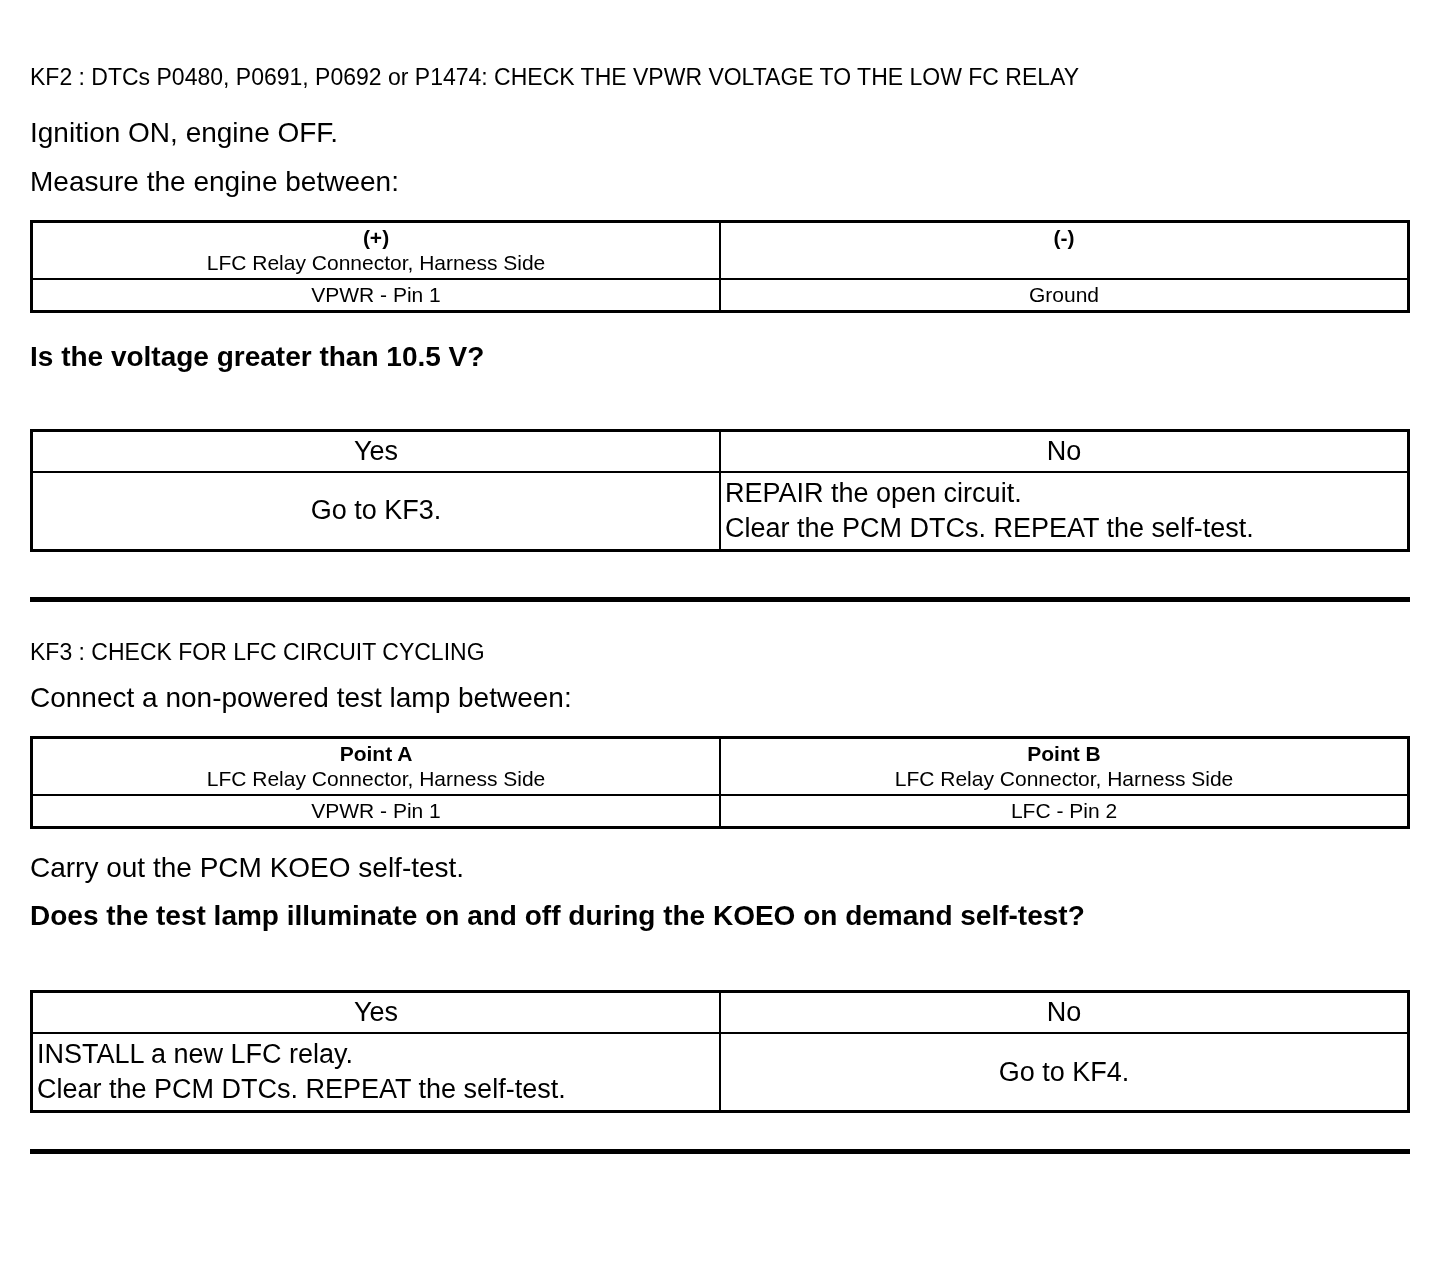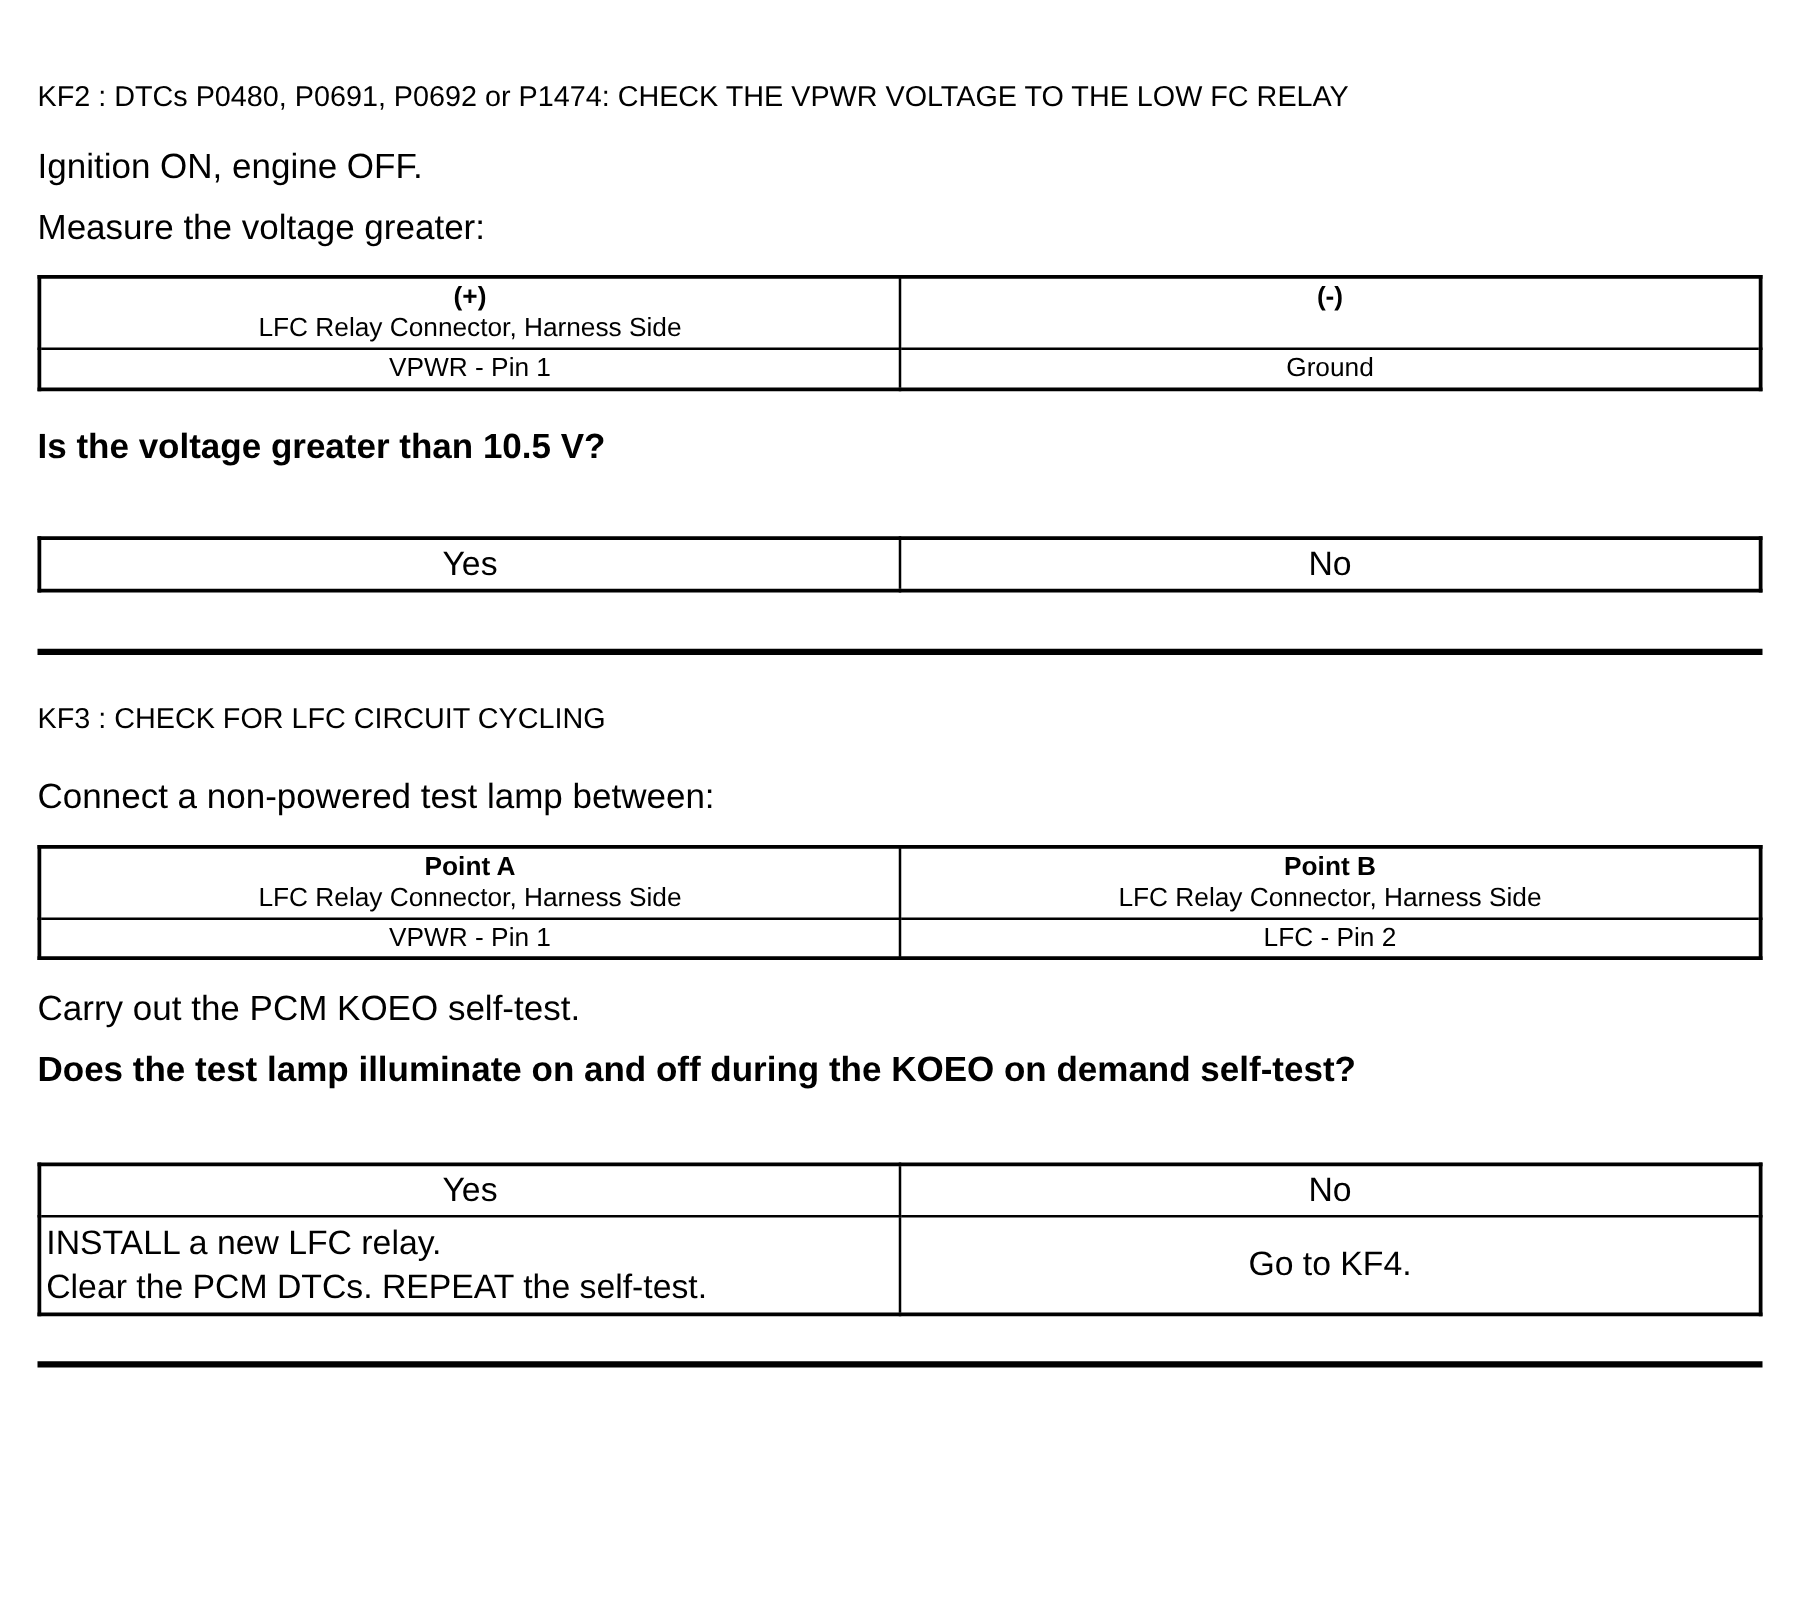--- a/index.html
+++ b/index.html
@@ -58,38 +58,38 @@
   }
   .cell-center { text-align: center; }
   .cell-left { text-align: left; padding-left: 4px !important; }
 
   .divider { height: 5px; background: #000; border: none; }
 
   .mt-8  { margin-top: 8px; }
   .mt-16 { margin-top: 16px; }
   .mt-22 { margin-top: 22px; }
   .mt-23 { margin-top: 23px; }
-  .mt-27 { margin-top: 34px; }
+  .mt-27 { margin-top: 16px; }
   .mt-28 { margin-top: 28px; }
   .mt-36 { margin-top: 36px; }
   .mt-45 { margin-top: 45px; }
   .mt-56 { margin-top: 56px; }
   .mt-58 { margin-top: 58px; }
   .mt-72 { margin-top: 37px; }
 </style>
 </head>
 <body>
 
 <div class="page">
 
   <section>
     <h1 class="step-heading">KF2 : DTCs P0480, P0691, P0692 or P1474: CHECK THE VPWR VOLTAGE TO THE LOW FC RELAY</h1>
 
     <p class="body-text">Ignition ON, engine OFF.</p>
-    <p class="body-text mt-8">Measure the voltage greater:</p>
+    <p class="body-text mt-8">Measure the engine between:</p>
 
     <table class="measure-table mt-22">
       <tbody>
         <tr>
           <td>
             <div class="m-title">(+)</div>
             <div>LFC Relay Connector, Harness Side</div>
           </td>
           <td>
             <div class="m-title">(-)</div>
@@ -103,20 +103,30 @@
       </tbody>
     </table>
 
     <p class="question mt-28">Is the voltage greater than 10.5 V?</p>
 
     <table class="decision-table mt-56">
       <tbody>
         <tr class="dt-header">
           <td>Yes</td>
           <td>No</td>
+        </tr>
+        <tr>
+          <td class="cell-center">
+            <div>Go to KF3.</div>
+            <div></div>
+          </td>
+          <td class="cell-left">
+            <div>REPAIR the open circuit.</div>
+            <div>Clear the PCM DTCs. REPEAT the self-test.</div>
+          </td>
         </tr>
       </tbody>
     </table>
   </section>
 
   <div class="divider mt-45"></div>
 
   <section>
     <h1 class="step-heading mt-72" style="margin-bottom:0;">KF3 : CHECK FOR LFC CIRCUIT CYCLING</h1>
 

